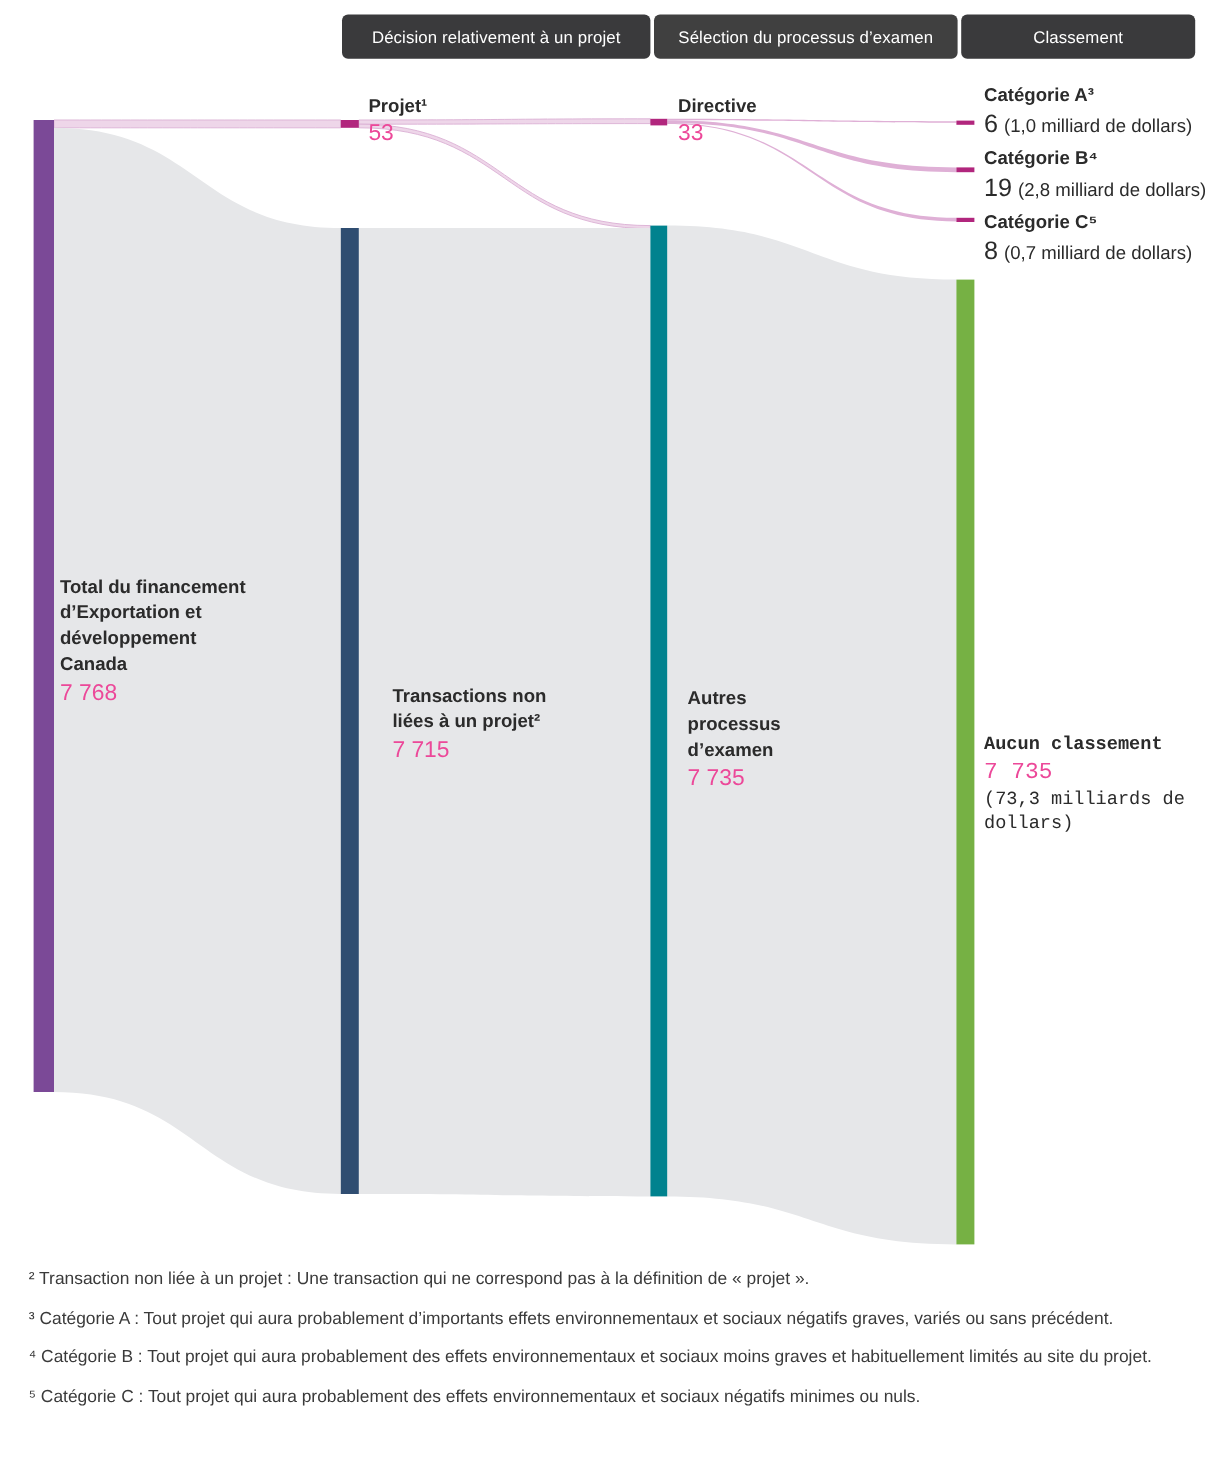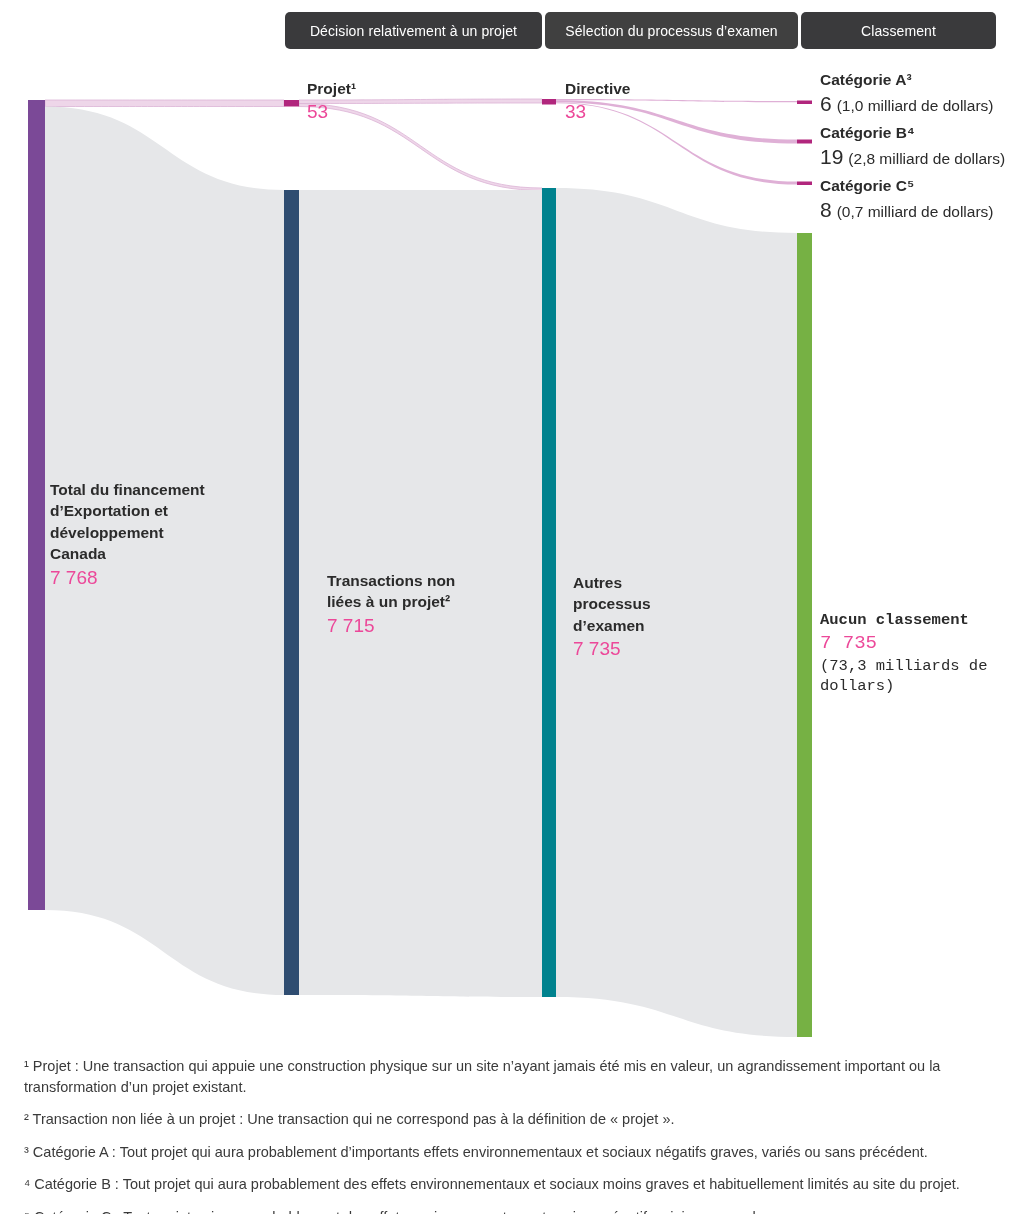--- a/index.html
+++ b/index.html
@@ -107,18 +107,17 @@
   </div>
 </div>
 
 <div class="nlabel" style="left:820px;top:610px;width:190px;font-family:Liberation Mono, monospace;">
   <div class="t">Aucun classement</div>
   <div class="v">7 735</div>
   <div class="sub">(73,3 milliards de dollars)</div>
 </div>
 
 <div class="footnotes">
-  <p class="fn">¹ Projet : Une transaction qui appuie une construction physique sur un site n’ayant jamais été mis en valeur, un agrandissement important ou la transformation d’un projet existant.</p>
   <p class="fn">² Transaction non liée à un projet : Une transaction qui ne correspond pas à la définition de « projet ».</p>
   <p class="fn">³ Catégorie A : Tout projet qui aura probablement d’importants effets environnementaux et sociaux négatifs graves, variés ou sans précédent.</p>
   <p class="fn">⁴ Catégorie B : Tout projet qui aura probablement des effets environnementaux et sociaux moins graves et habituellement limités au site du projet.</p>
   <p class="fn">⁵ Catégorie C : Tout projet qui aura probablement des effets environnementaux et sociaux négatifs minimes ou nuls.</p>
 </div>
 
 </body></html>

